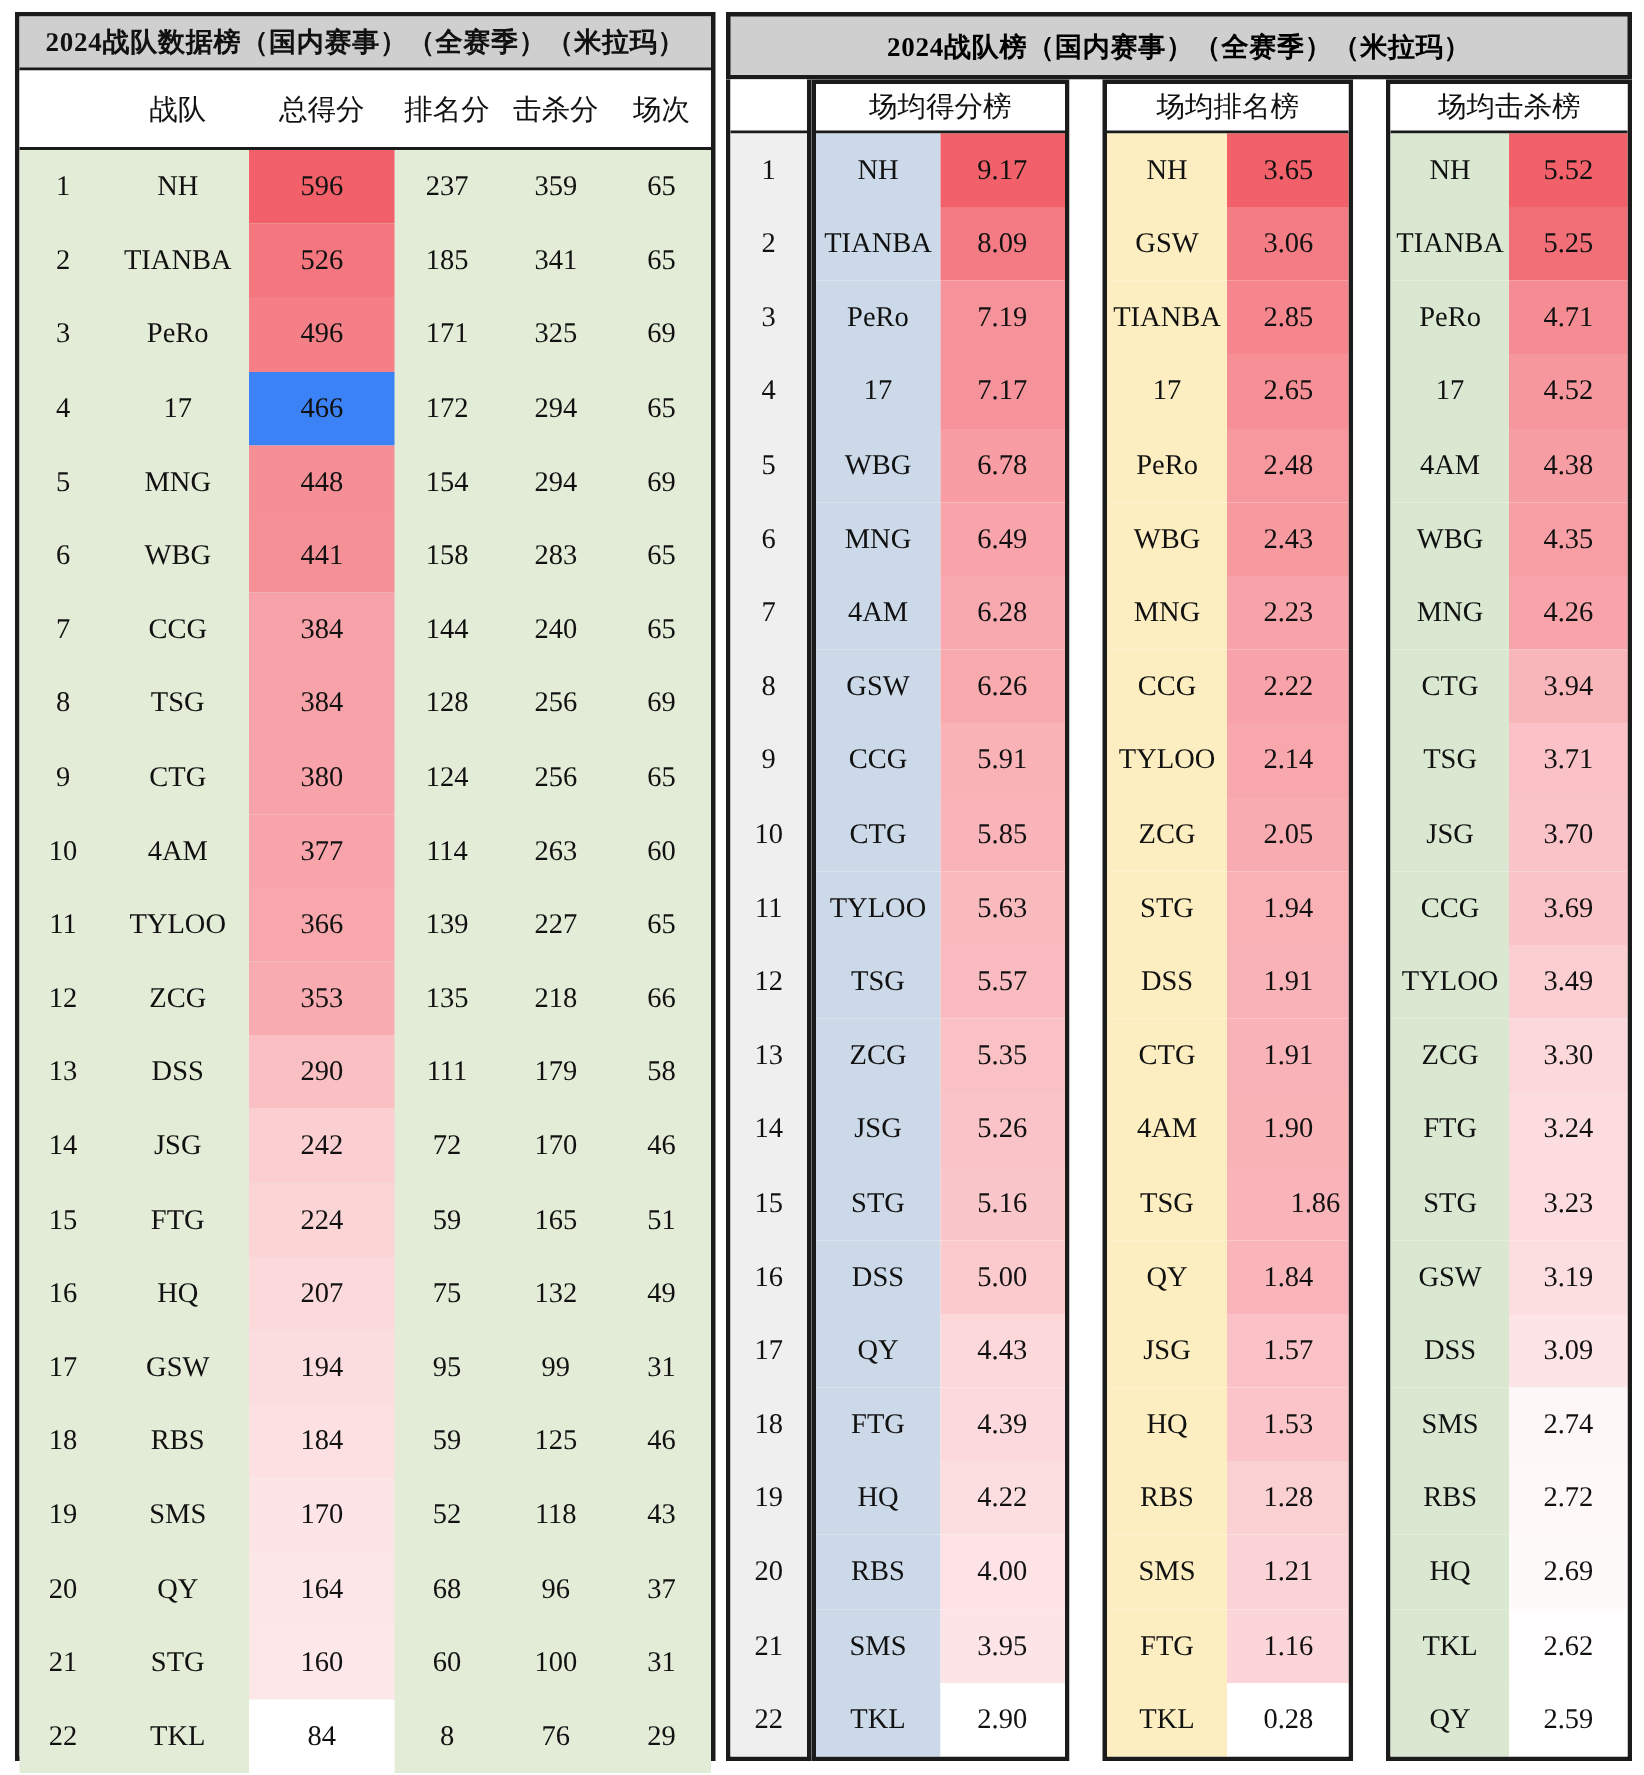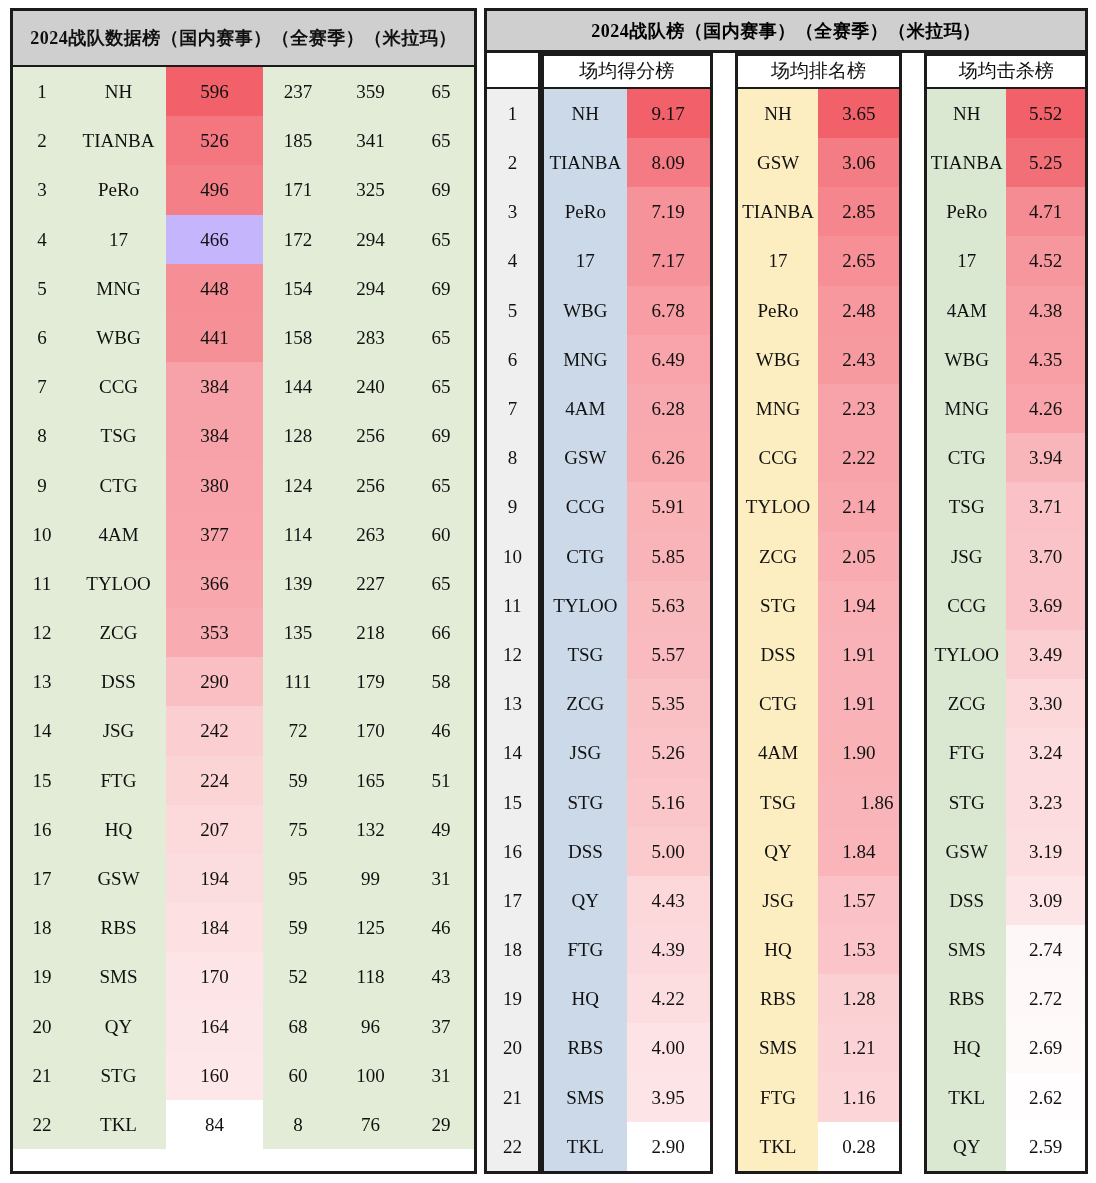--- a/index.html
+++ b/index.html
@@ -19,21 +19,21 @@
   
   .left-wrap{
     position:absolute;
     left:10px; top:8px;
     width:467px; height:1166px;
     border:3px solid #1b1b1b;
     box-sizing:border-box;
     background:#ffffff;
   }
   .left-title{
-    height:56px;
+    height:36px;
     background:#cfcfcf;
     border-bottom:2px solid #1b1b1b;
     display:flex;align-items:center;justify-content:center;
     font-size:18px;
     font-weight:600;
     color:#111;
     letter-spacing:.5px;
     box-sizing:border-box;
   }
   .left-head{
@@ -114,20 +114,28 @@
   .sect .col-val{flex:1;display:flex;flex-direction:column;}
   .sect .cell{height:49.2px;line-height:49.2px;text-align:center;font-size:19px;color:#111;}
 </style>
 </head>
 <body>
 
 <div class="page">
 
   <div class="left-wrap">
     <div class="left-title">2024战队数据榜（国内赛事）（全赛季）（米拉玛）</div>
+    <div class="left-head">
+      <div class="c lc-rank"></div>
+      <div class="c lc-team">战队</div>
+      <div class="c lc-total">总得分</div>
+      <div class="c lc-rankpt">排名分</div>
+      <div class="c lc-kill">击杀分</div>
+      <div class="c lc-games">场次</div>
+    </div>
     <div class="left-body" id="left-body">
         <div class="lrow">
           <div class="c lc-rank">1</div>
           <div class="c lc-team">NH</div>
           <div class="c lc-total" style="background: rgb(242, 96, 106);">596</div>
           <div class="c lc-rankpt">237</div>
           <div class="c lc-kill">359</div>
           <div class="c lc-games">65</div>
         </div>
         <div class="lrow">
@@ -142,21 +150,21 @@
           <div class="c lc-rank">3</div>
           <div class="c lc-team">PeRo</div>
           <div class="c lc-total" style="background: rgb(245, 127, 135);">496</div>
           <div class="c lc-rankpt">171</div>
           <div class="c lc-kill">325</div>
           <div class="c lc-games">69</div>
         </div>
         <div class="lrow">
           <div class="c lc-rank">4</div>
           <div class="c lc-team">17</div>
-          <div class="c lc-total" style="background: #c4b5fd;">466</div>
+          <div class="c lc-total" style="background: #3b82f6;">466</div>
           <div class="c lc-rankpt">172</div>
           <div class="c lc-kill">294</div>
           <div class="c lc-games">65</div>
         </div>
         <div class="lrow">
           <div class="c lc-rank">5</div>
           <div class="c lc-team">MNG</div>
           <div class="c lc-total" style="background: rgb(246, 142, 149);">448</div>
           <div class="c lc-rankpt">154</div>
           <div class="c lc-kill">294</div>

